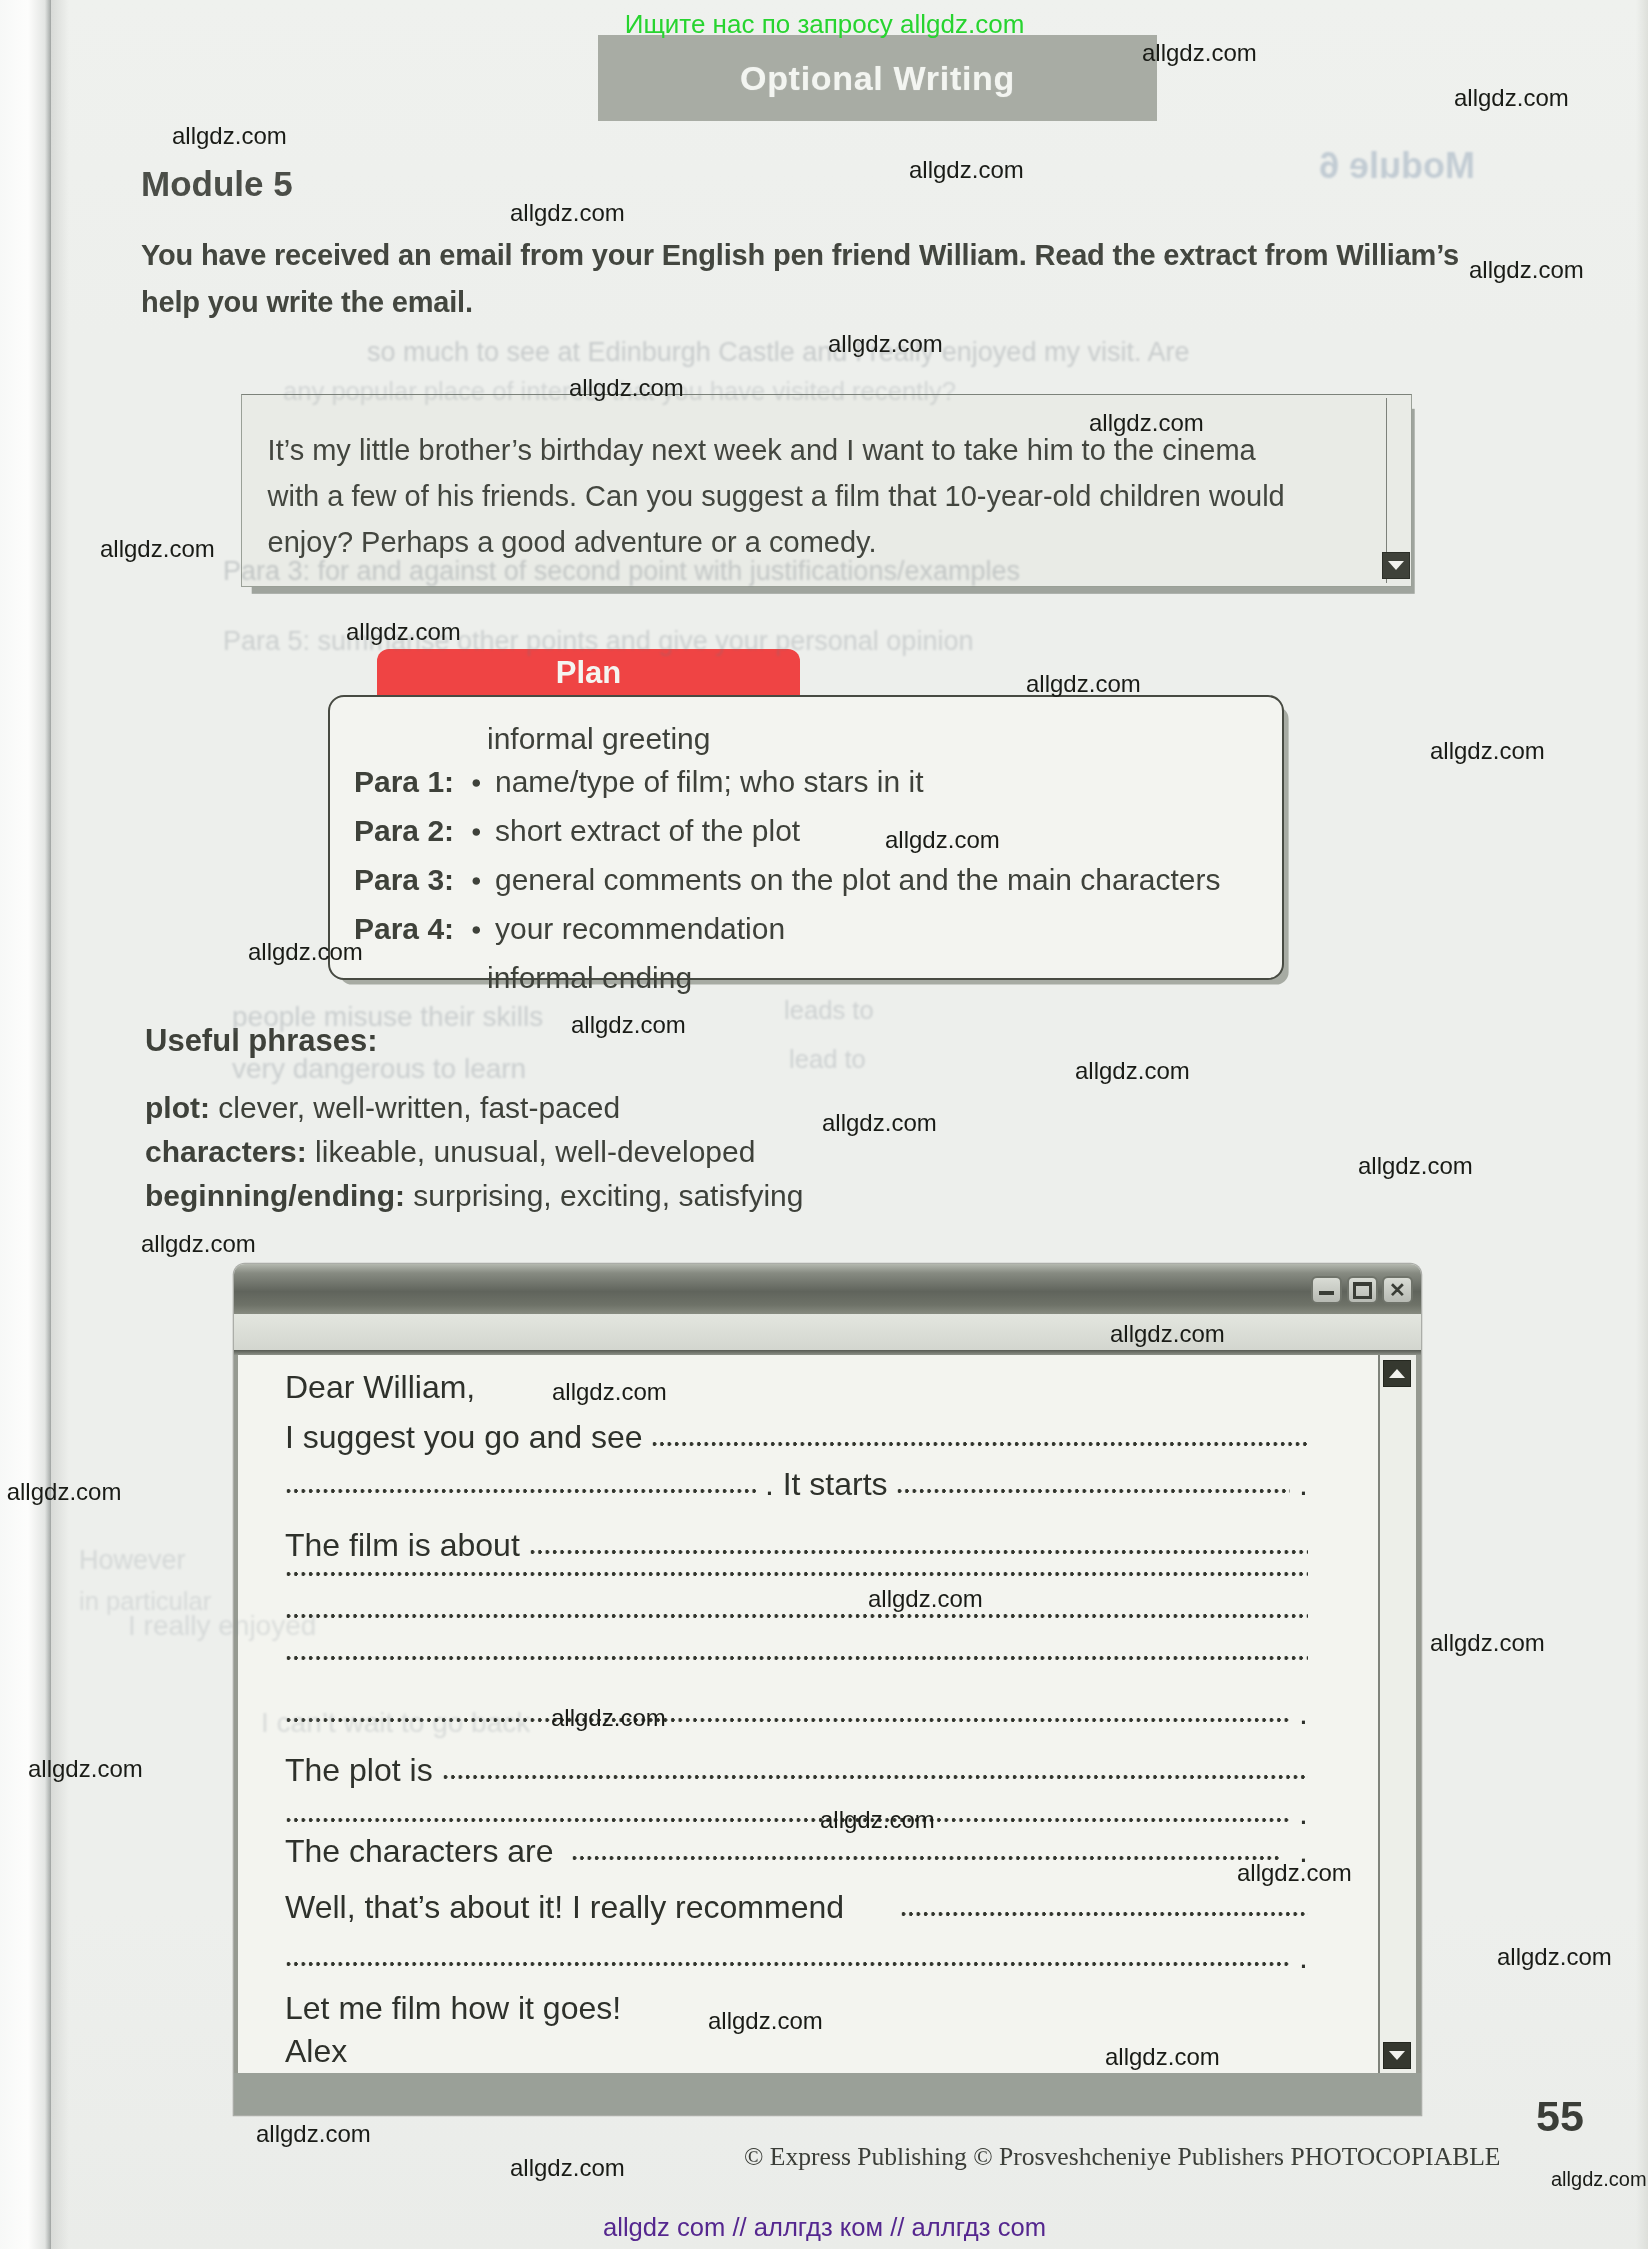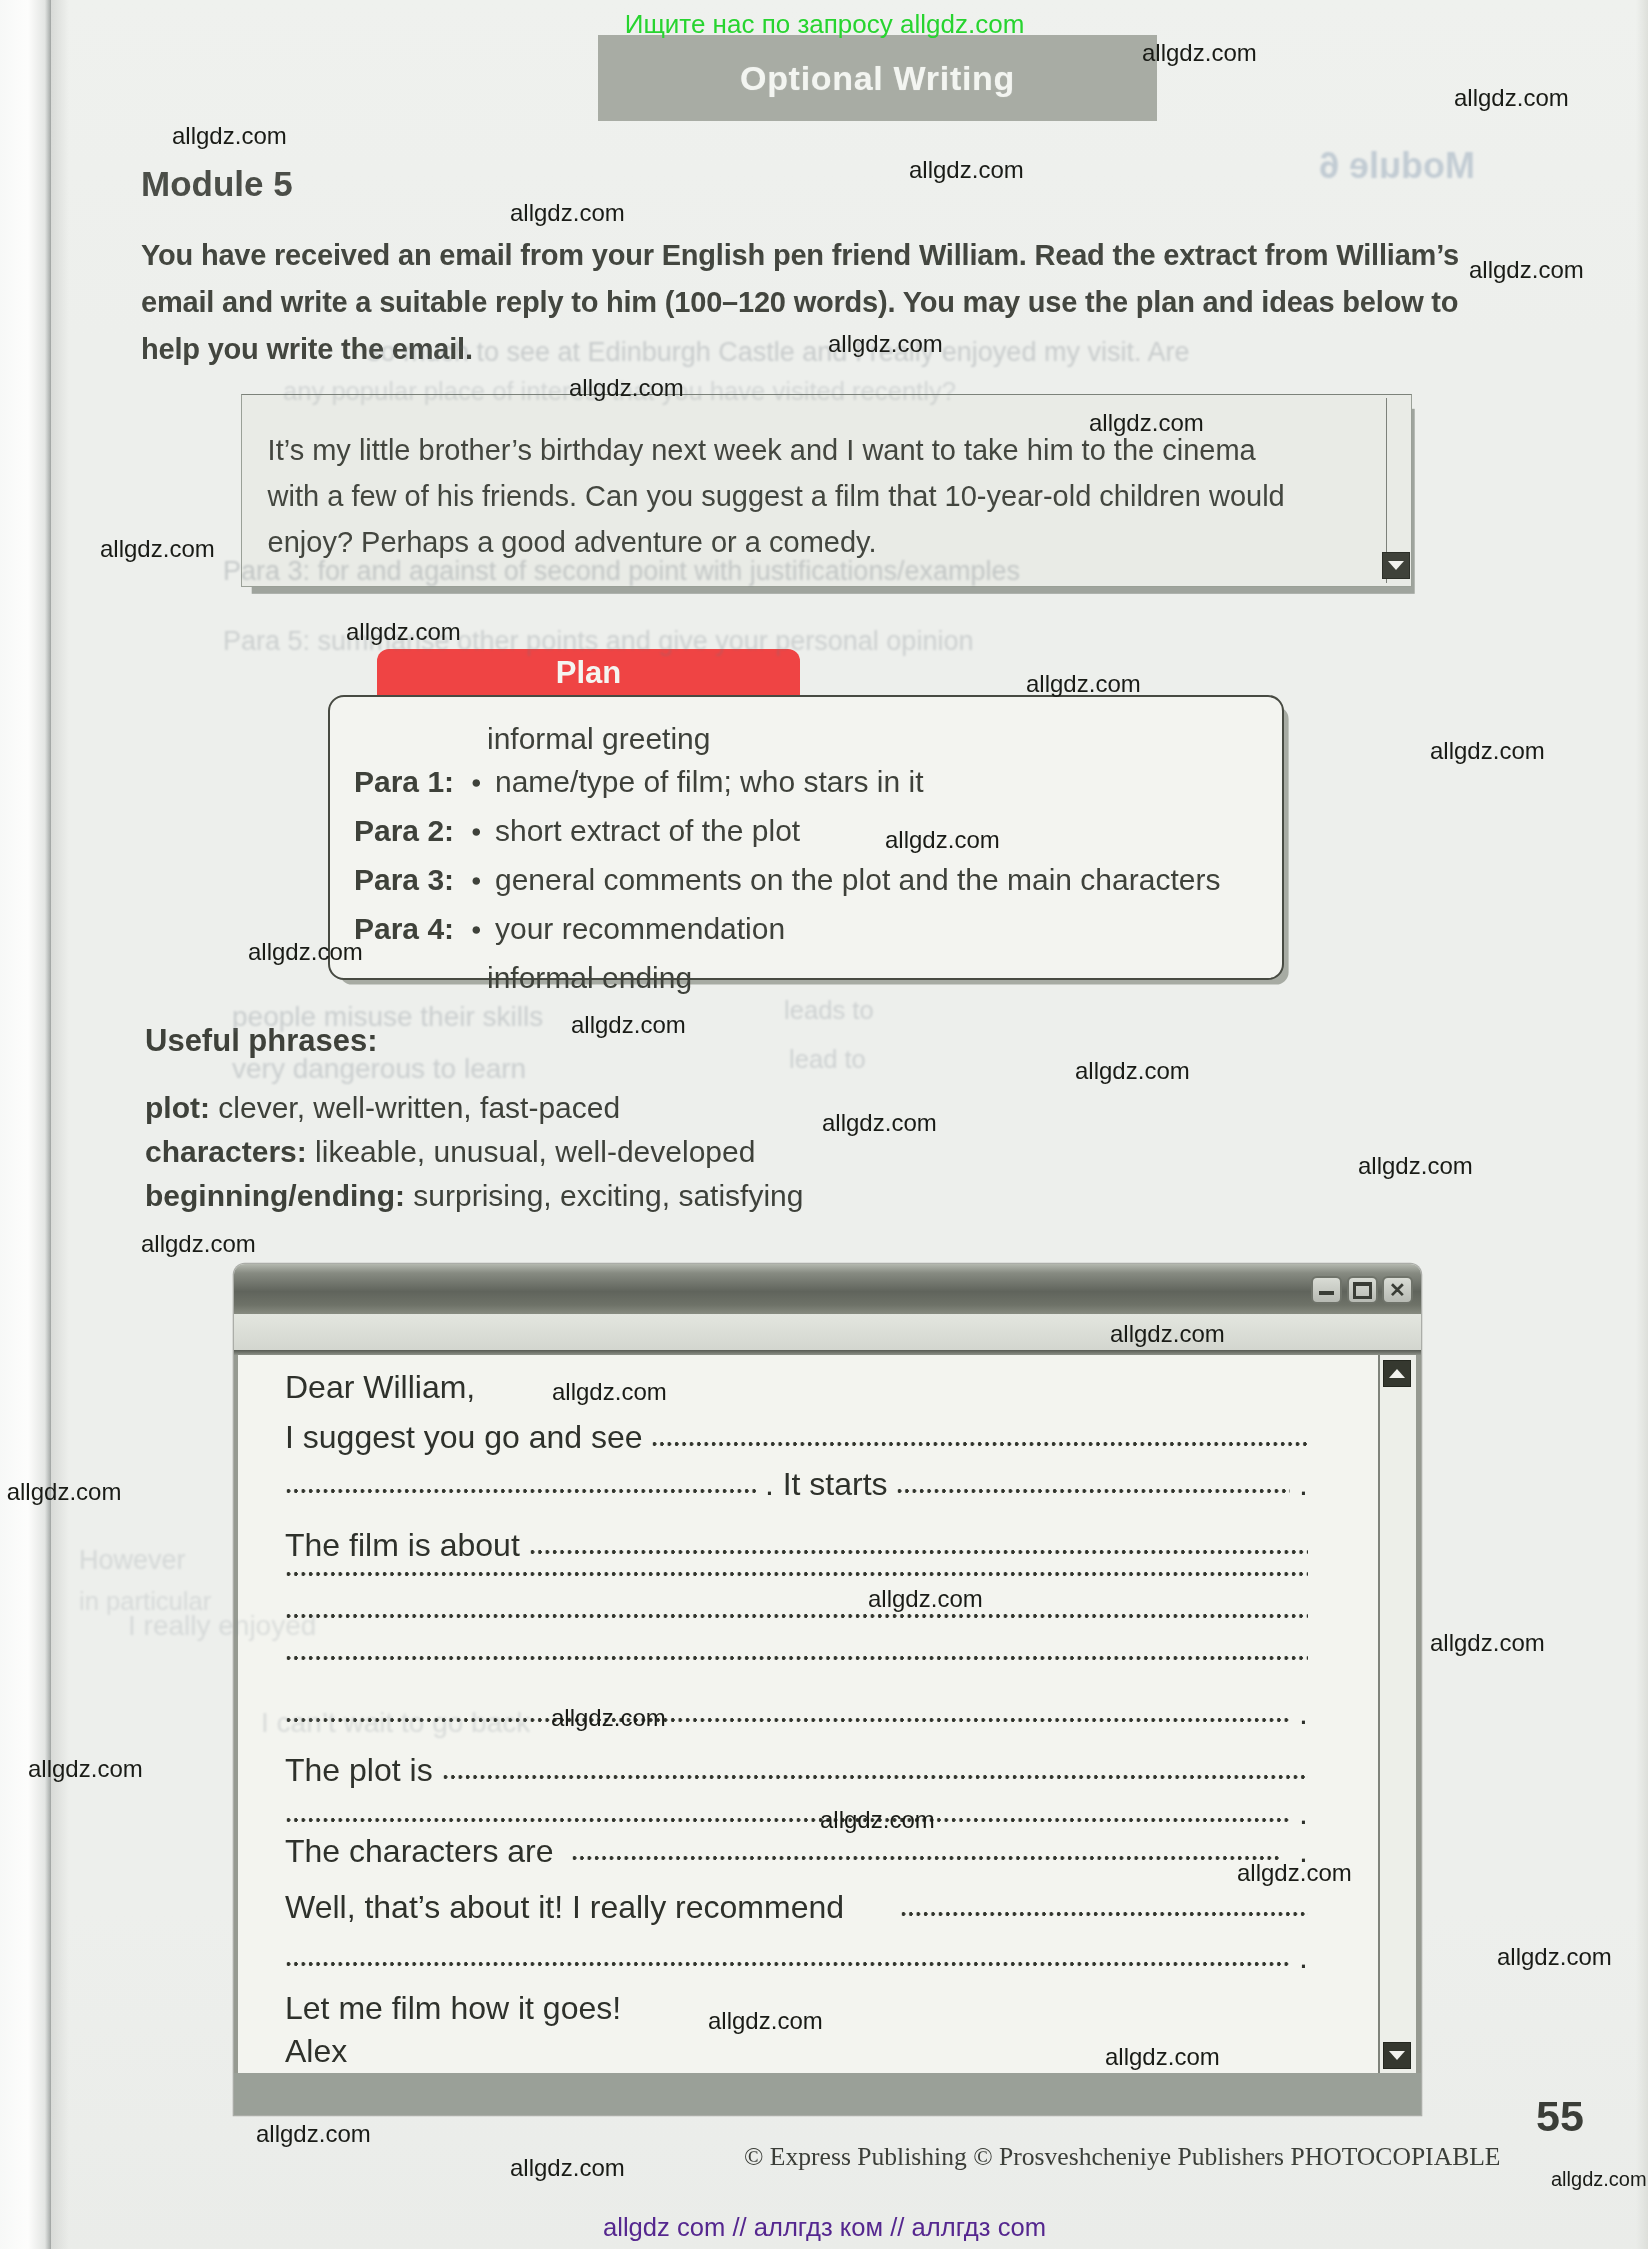--- a/index.html
+++ b/index.html
@@ -160,21 +160,20 @@
 <div class="promo-top">Ищите нас по запросу allgdz.com</div>
 <div class="promo-bottom">allgdz com  //  аллгдз ком  //  аллгдз com</div>
 
 <div class="banner">
   <span>Optional Writing</span>
 </div>
 <div class="module-title">Module 5</div>
 
 <div class="task">
   <div>You have received an email from your English pen friend William. Read the extract from William’s</div>
-  <div>email and write a suitable reply to him (100–120 words). You may use the plan and ideas below to</div>
   <div>help you write the email.</div>
 </div>
 
 <div class="quote">
   <div class="qtext">
     <div>It’s my little brother’s birthday next week and I want to take him to the cinema</div>
     <div>with a few of his friends. Can you suggest a film that 10-year-old children would</div>
     <div>enjoy? Perhaps a good adventure or a comedy.</div>
   </div>
   <div class="qline"></div>

